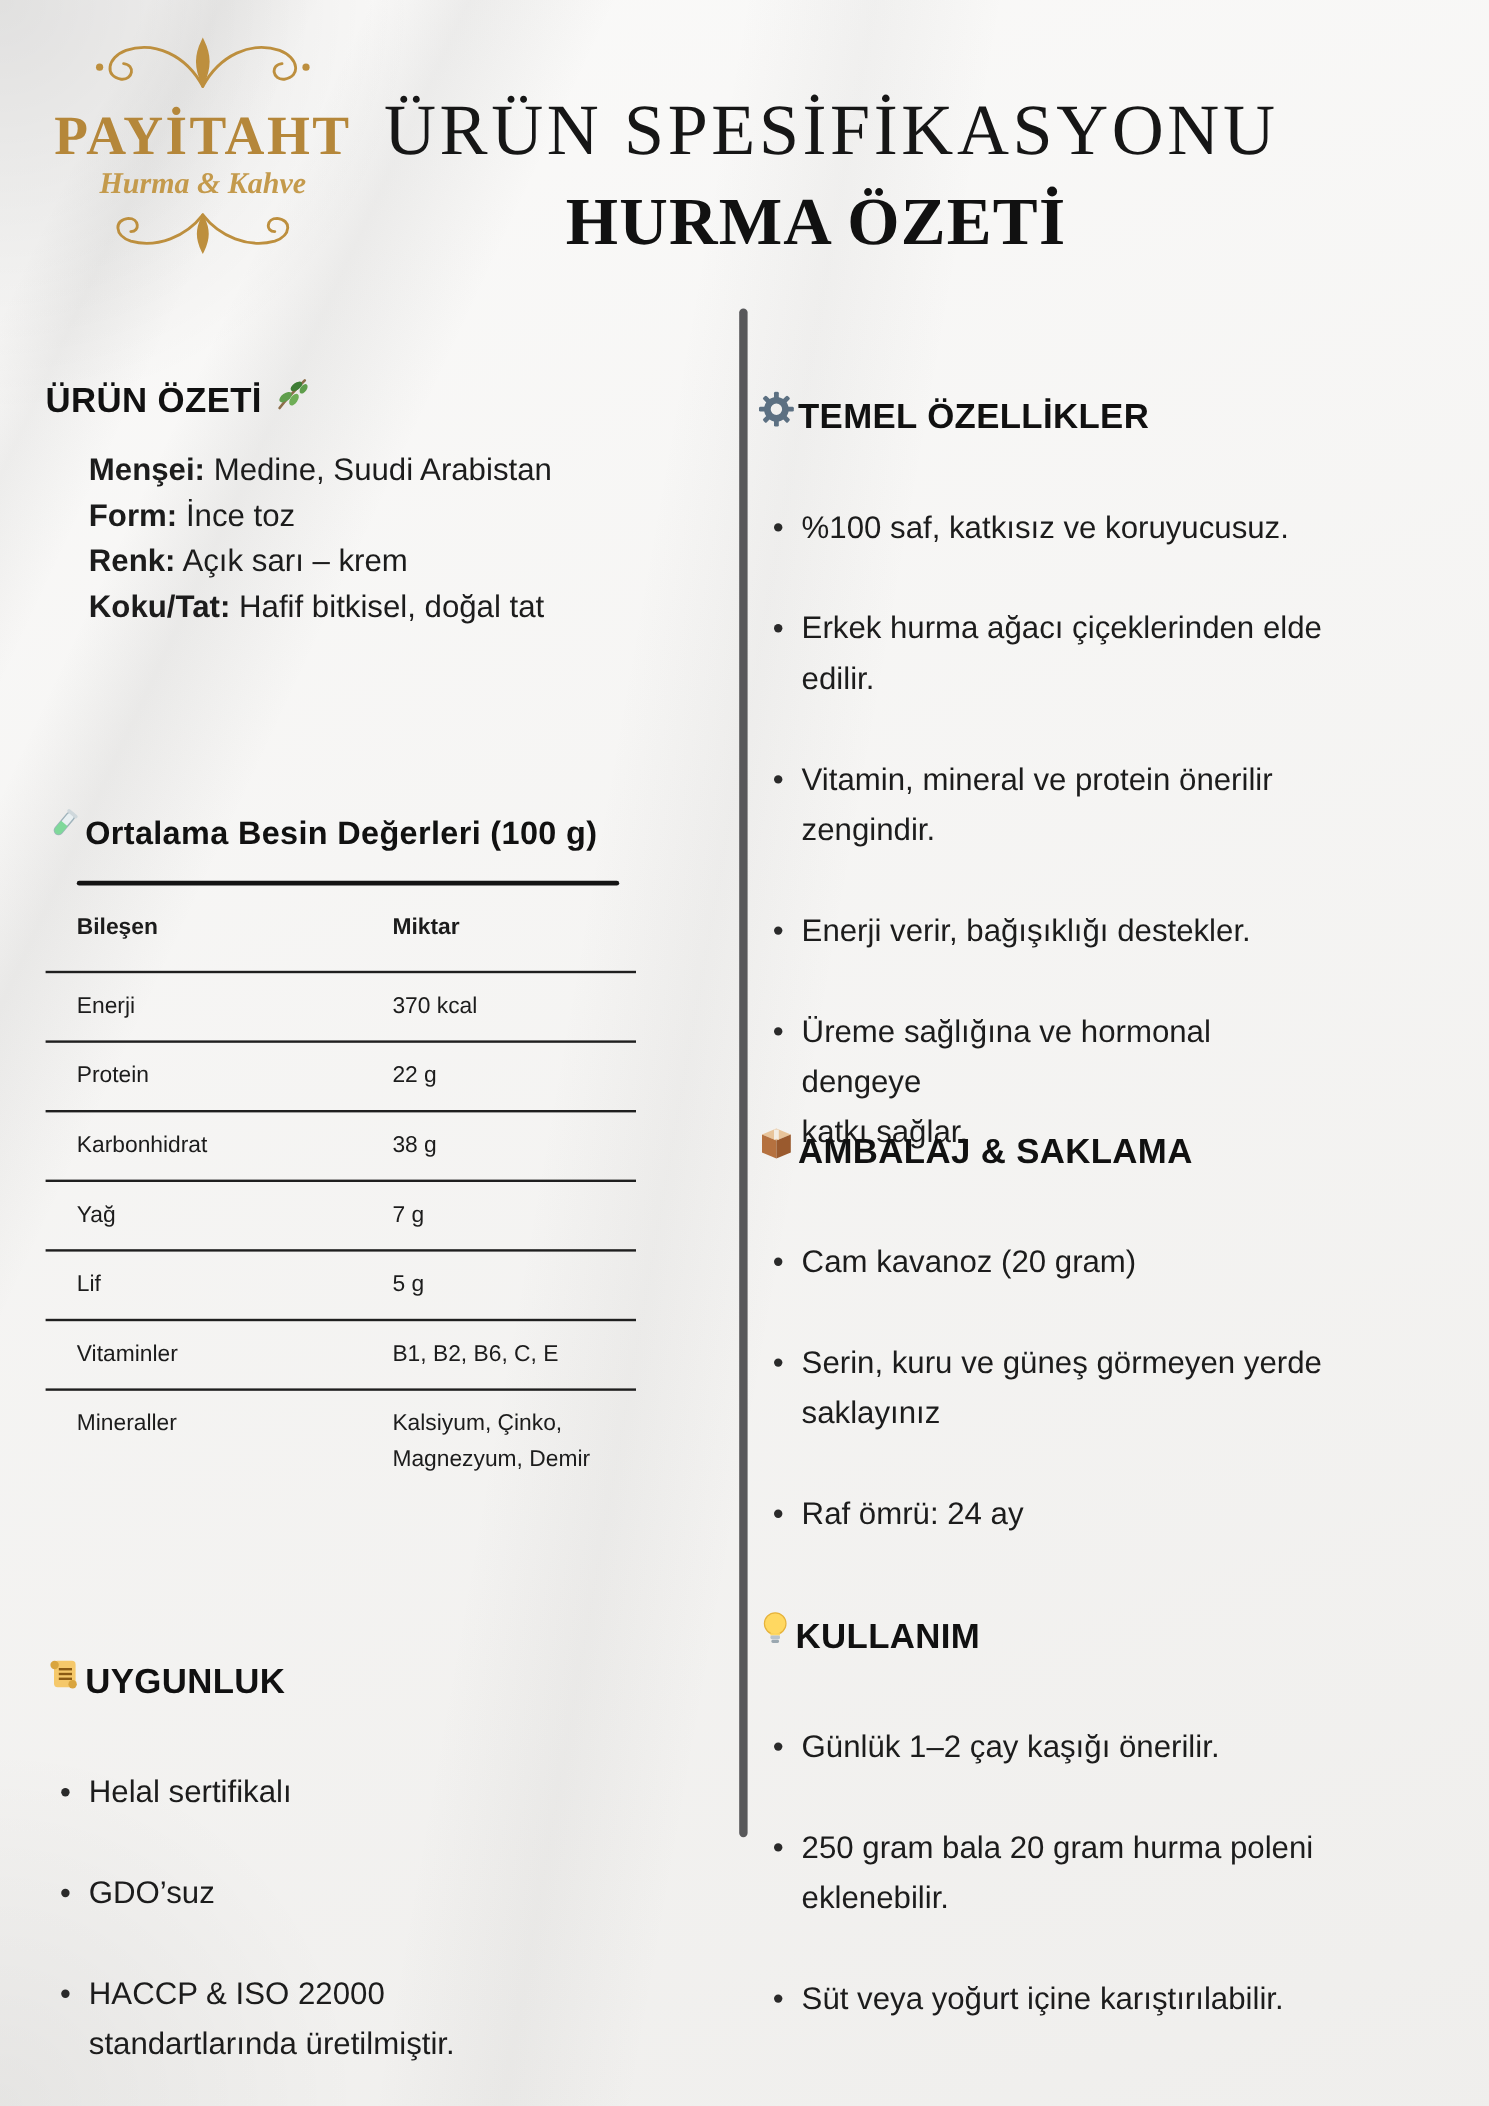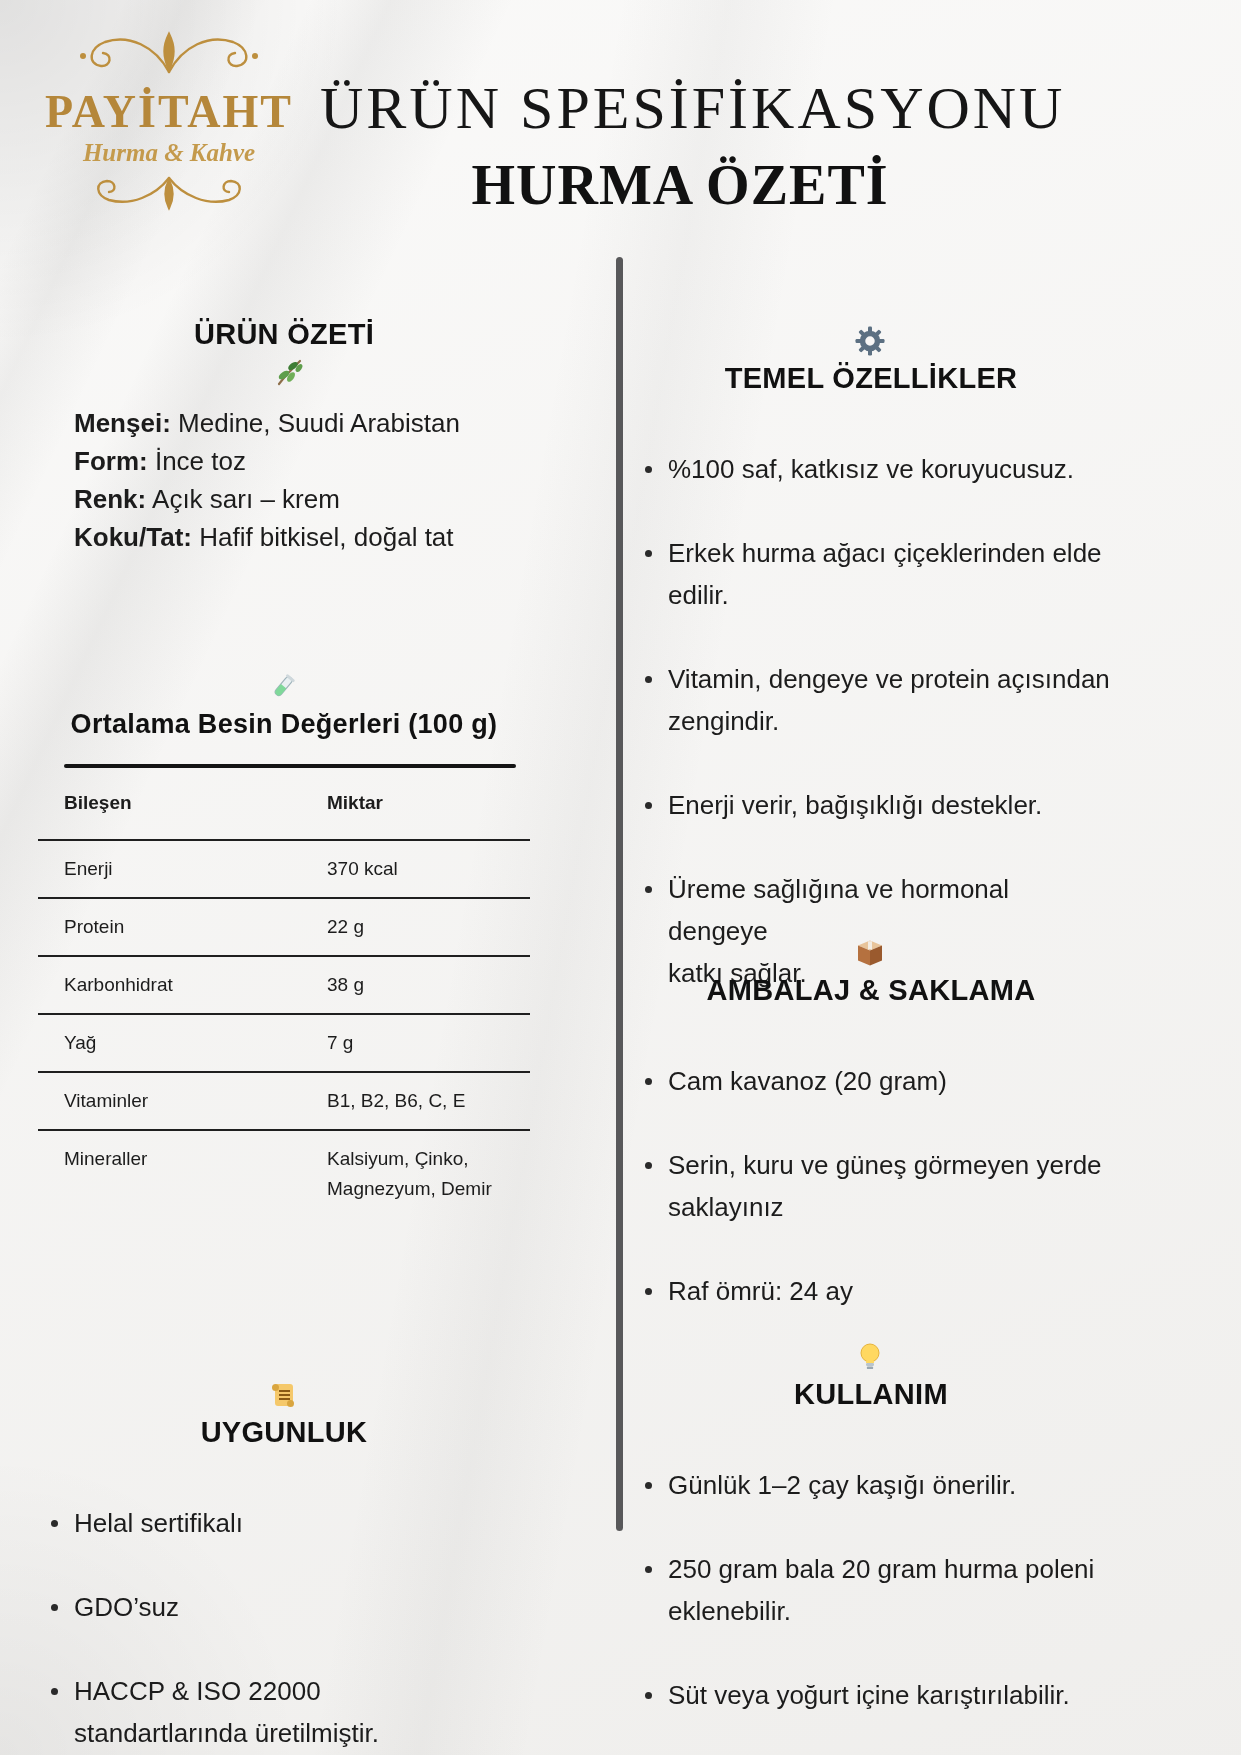--- a/index.html
+++ b/index.html
@@ -43,23 +43,23 @@
     font-weight:bold; color:#111; margin-top:8px; white-space:nowrap;
   }
   
   .divider{
     position:absolute; left:616px; top:257px;
     width:7px; height:1274px; background:#58585a; border-radius:4px;
   }
   
   .sec{position:absolute;}
   .sec-heading{
-    display:flex; align-items:center;
+    display:flex; align-items:flex-start;
     font-size:29px; font-weight:bold; line-height:44px;
-    letter-spacing:0.3px; color:#111; white-space:nowrap;flex-direction:column;
+    letter-spacing:0.3px; color:#111; white-space:nowrap;
   }
   .sec-heading .h-icon{flex:0 0 auto; display:inline-flex; margin-right:3px;}
   .sec-heading .h-icon-after{flex:0 0 auto; display:inline-flex; margin-left:9px;}
   .sec-ozet{left:38px; top:312px; width:492px;}
   .fields{margin-top:16px; font-size:26px; line-height:38px;margin-left:36px;}
   .field-label{font-weight:bold;}
   .sec-nutrition{left:38px; top:672px; width:492px;}
   .sec-nutrition .sec-heading{font-size:27px;}
   .heavy-rule{
     height:4px; width:452px; margin:18px 0 0 26px;
@@ -169,20 +169,24 @@
         <span>Protein</span>
         <span>22 g</span>
       </div>
       <div class="nrow">
         <span>Karbonhidrat</span>
         <span>38 g</span>
       </div>
       <div class="nrow">
         <span>Yağ</span>
         <span>7 g</span>
+      </div>
+      <div class="nrow">
+        <span>Lif</span>
+        <span>5 g</span>
       </div>
       <div class="nrow">
         <span>Vitaminler</span>
         <span>B1, B2, B6, C, E</span>
       </div>
       <div class="nrow">
         <span>Mineraller</span>
         <span>Kalsiyum, Çinko,
 Magnezyum, Demir</span>
       </div>
@@ -227,21 +231,21 @@
           </g>
           <circle cx="15" cy="15" r="7.5" fill="none" stroke="#5c7082" stroke-width="5.5"></circle>
         </svg>
       </span>
       <span>TEMEL ÖZELLİKLER</span>
     </div>
     <ul class="bullets">
       <li>%100 saf, katkısız ve koruyucusuz.</li>
       <li>Erkek hurma ağacı çiçeklerinden elde
 edilir.</li>
-      <li>Vitamin, dengeye ve protein açısından
+      <li>Vitamin, mineral ve protein önerilir
 zengindir.</li>
       <li>Enerji verir, bağışıklığı destekler.</li>
       <li>Üreme sağlığına ve hormonal dengeye
 katkı sağlar.</li>
     </ul>
   </div>
 
   <div class="sec sec-ambalaj">
     <div class="sec-heading">
       <span class="h-icon">

